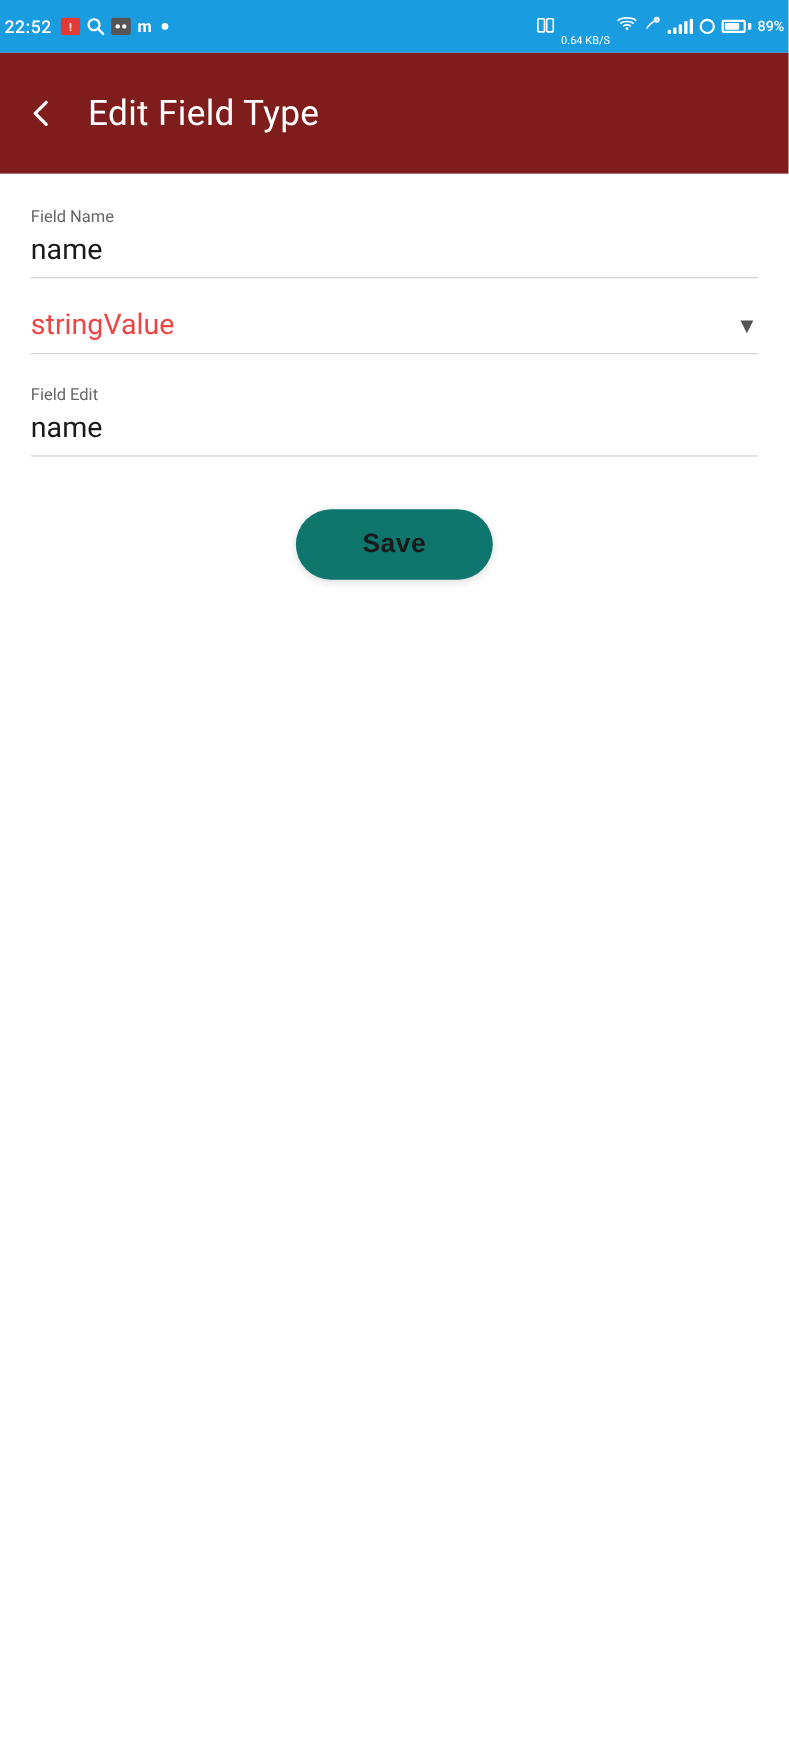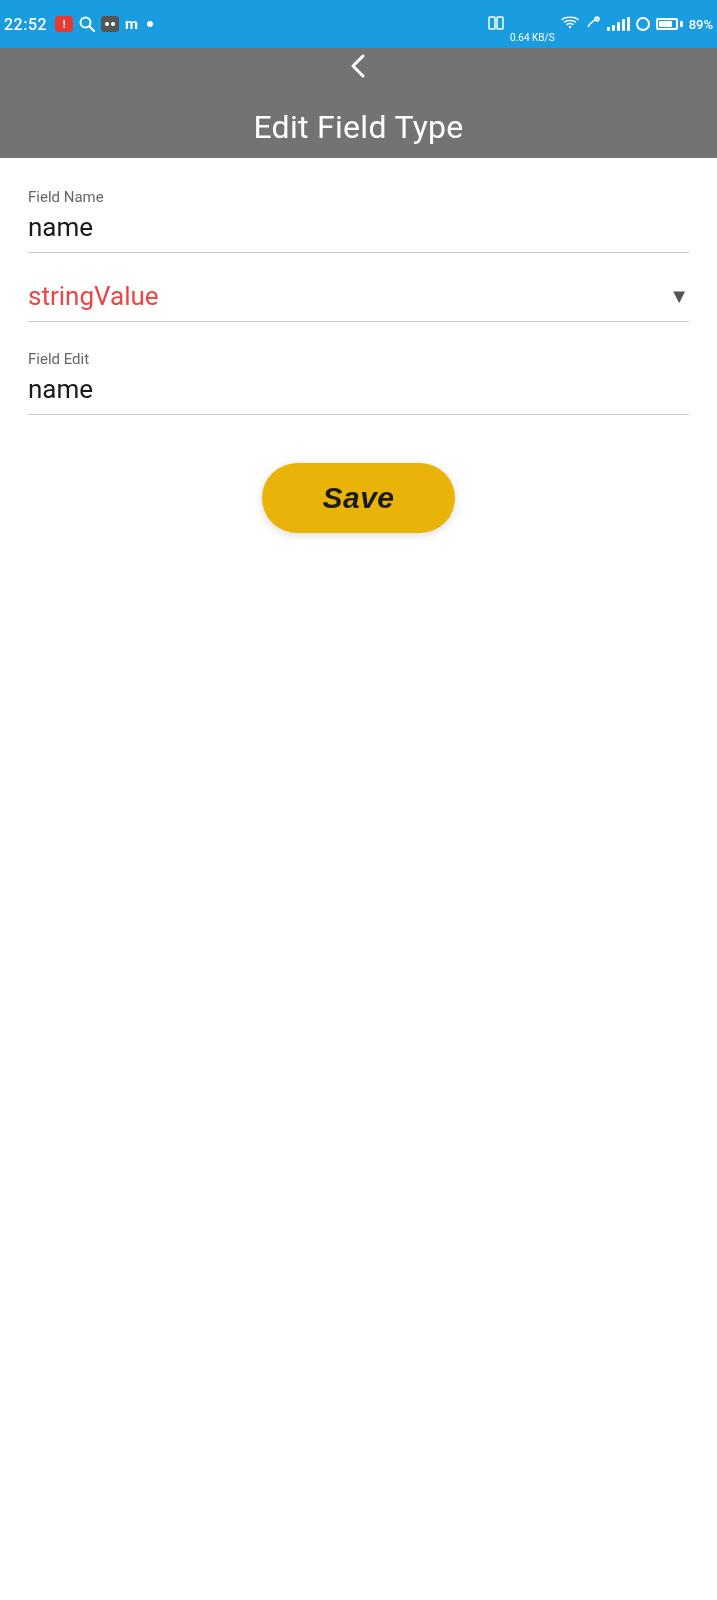--- a/index.html
+++ b/index.html
@@ -68,27 +68,26 @@
       font-size: 12px;
     }
 
     .battery-text {
       font-size: 13px;
       font-weight: 500;
     }
 
     
     .app-bar {
-      background: #737373;
+      background: #7f1d1d;
       height: 110px;
       display: flex;
       align-items: center;
       padding: 0 20px;
       gap: 24px;
-      flex-direction: column;
     }
 
     .back-button {
       color: #ffffff;
       font-size: 28px;
       cursor: pointer;
       display: flex;
       align-items: center;
       background: none;
       border: none;
@@ -152,31 +151,30 @@
     }
 
     
     .save-button-container {
       display: flex;
       justify-content: center;
       margin-top: 48px;
     }
 
     .save-button {
-      background: #eab308;
+      background: #0f766e;
       color: #1a1a1a;
-      font-size: 30px;
+      font-size: 24px;
       font-weight: 700;
       border: none;
       border-radius: 40px;
       padding: 18px 60px;
       cursor: pointer;
       letter-spacing: 0.5px;
       box-shadow: 0 2px 8px rgba(0,0,0,0.15);
-      font-style: italic;
     }
 
     
     .signal-bars {
       display: flex;
       align-items: flex-end;
       gap: 2px;
       height: 14px;
     }
     .signal-bar {

